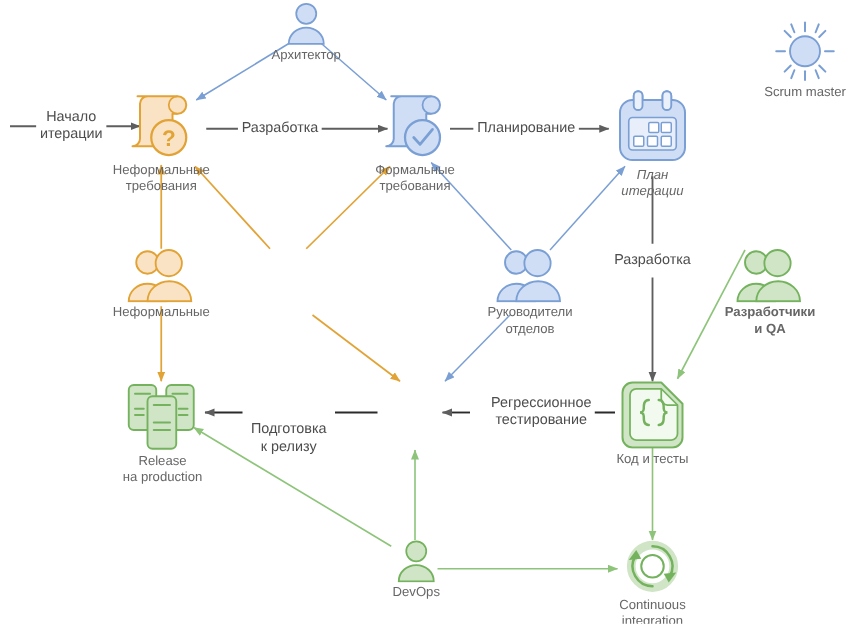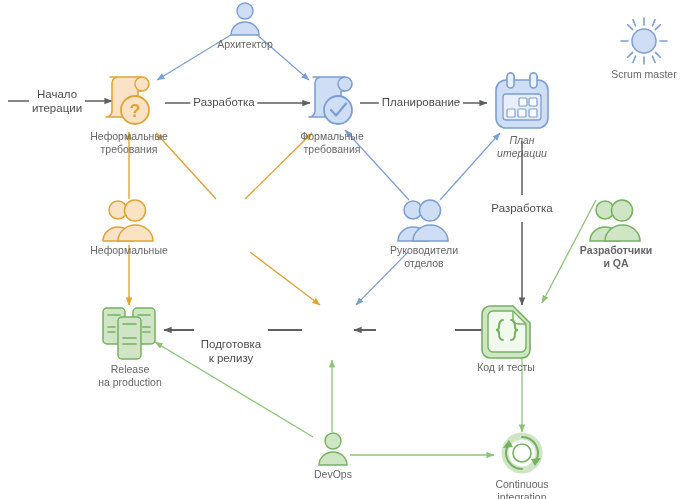--- a/index.html
+++ b/index.html
@@ -225,21 +225,21 @@
           <line x1="26" y1="33" x2="39" y2="33"></line>
           <line x1="26" y1="39" x2="39" y2="39"></line>
         </g>
       </svg>
     </span>
     <span class="cap">Release
 на production</span>
   </div>
 
 
-  <div class="node" style="left:476px;top:303px;width:60px;justify-content:flex-end;">
+  <div class="node" style="left:492px;top:303px;width:60px;justify-content:flex-end;">
     <span class="glyph">
       <svg width="60" height="56" viewBox="0 0 60 56">
         <path d="M6,11 a8,8 0 0 1 8,-8 h23 l17,17 v27 a8,8 0 0 1 -8,8 h-32 a8,8 0 0 1 -8,-8 z" fill="#cfe5c6" stroke="#74b25e" stroke-width="1.6" stroke-linejoin="round"></path>
         <path d="M12,13 a5,5 0 0 1 5,-5 h20 l13,13 v23 a5,5 0 0 1 -5,5 h-28 a5,5 0 0 1 -5,-5 z" fill="#f2f9ef" stroke="#74b25e" stroke-width="1.4" stroke-linejoin="round"></path>
         <path d="M37,8 v8 a5,5 0 0 0 5,5 h8" fill="none" stroke="#74b25e" stroke-width="1.4"></path>
         <path d="M27,17 c-4,0 -4,4 -4,7 c0,3 -3,3 -3,3 c0,0 3,0 3,3 c0,3 0,7 4,7" fill="none" stroke="#74b25e" stroke-width="2" stroke-linecap="round"></path>
         <path d="M35,17 c4,0 4,4 4,7 c0,3 3,3 3,3 c0,0 -3,0 -3,3 c0,3 0,7 -4,7" fill="none" stroke="#74b25e" stroke-width="2" stroke-linecap="round"></path>
       </svg>
     </span>
     <span class="cap">Код и тесты</span>
@@ -272,16 +272,18 @@
     </span>
     <span class="cap">Continuous
 integration</span>
   </div>
 
   <div class="elabel" style="left:57px;top:101px;">Начало
 итерации</div>
   <div class="elabel" style="left:224px;top:103px;">Разработка</div>
   <div class="elabel" style="left:421px;top:103px;">Планирование</div>
   <div class="elabel" style="left:522px;top:209px;">Разработка</div>
+  <div class="elabel" style="left:433px;top:330px;">Регрессионное
+тестирование</div>
   <div class="elabel" style="left:231px;top:330px;margin-top:21px;">Подготовка
 к релизу</div>
 
 </div>
 
 </body></html>

